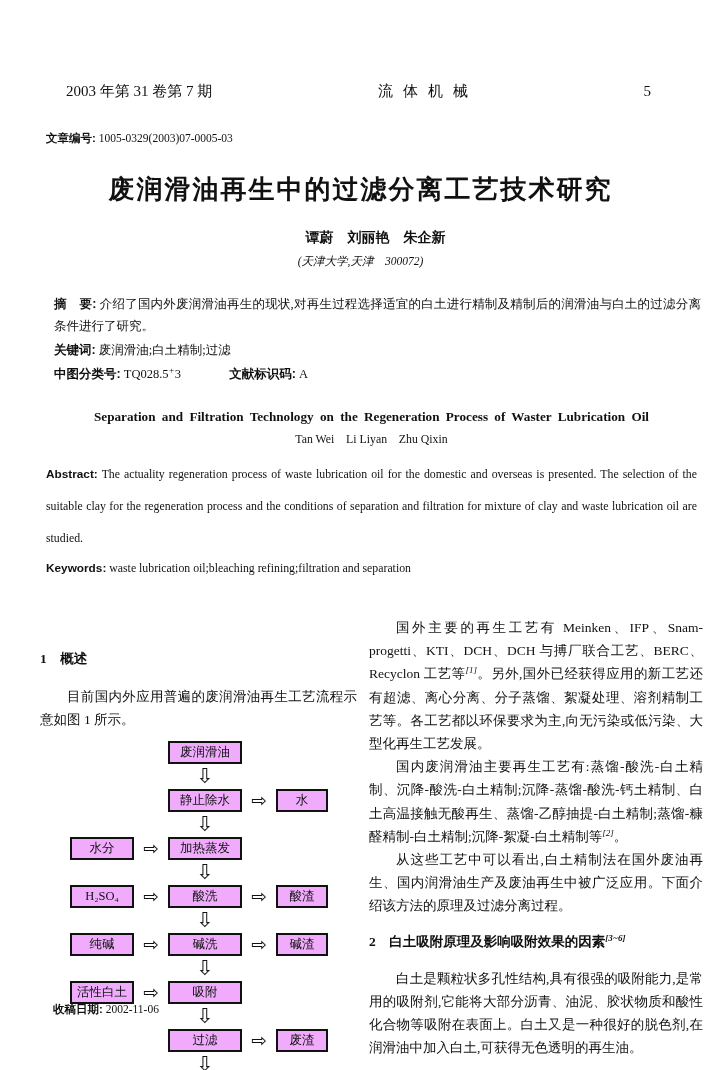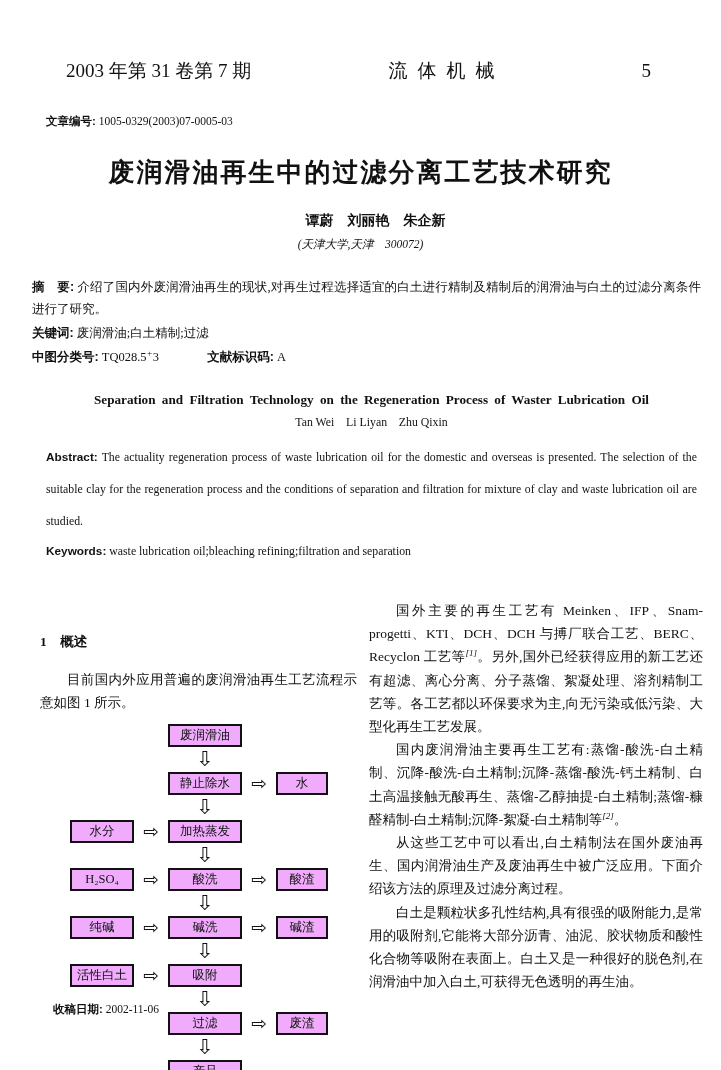--- a/index.html
+++ b/index.html
@@ -10,39 +10,40 @@
     margin:0 auto;
     background:#ffffff;
     color:#111;
     font-family:"Liberation Serif","DejaVu Serif",serif;
     overflow:hidden;
   }
   
   .header {
     display:flex; justify-content:space-between; align-items:baseline;
     padding:58px 70px 0 66px;
-    font-size:19px;
+    font-size:15px;
+    margin-top:24px;
   }
   .header .journal { letter-spacing:10px; }
   .article-no {
     padding:30px 0 0 46px;
     font-size:11.5px;
   }
   .article-no b { font-family:Liberation Sans, sans-serif; font-size:11.5px; }
   
   .title {
     margin-top:26px;
     text-align:center;
     font-size:26px; font-weight:700;
     letter-spacing:2px;
   }
   .authors { margin-top:22px; text-align:center; font-size:14px; font-weight:700;margin-left:30px; }
   .affiliation { margin-top:7px; text-align:center; font-size:11.5px; font-style:italic; }
   
-  .abstract-block { margin:24px 20px 0 32px; font-size:12.5px; line-height:22px; }
+  .abstract-block { margin:24px 20px 0 54px; font-size:12.5px; line-height:22px; }
   .abstract-block b { font-family:"Liberation Sans","DejaVu Sans",sans-serif; }
   .abs-line { text-align:justify; }
   .kw-line { margin-top:2px; }
   .clc-line { margin-top:2px; }
   .clc-gap { display:inline-block; width:42px; }
   sup.ref { font-size:9px; font-style:italic; vertical-align:super; line-height:0; }
   
   .en-block { margin:24px 24px 0 46px; font-size:11.8px; }
   .en-title { text-align:center; font-weight:700; font-size:13.2px; word-spacing:3px; }
   .en-authors { margin-top:7px; text-align:center; font-size:11.8px; }
@@ -210,20 +211,21 @@
           <div class="fc-box c3">产品</div>
         </div>
       </div>
       <div class="fig-caption">图 1　废润滑油再生的工艺流程</div>
     </div>
 
     <div class="col-right">
       <p class="body-p"><span>国外主要的再生工艺有 Meinken、IFP、Snam-progetti、KTI、DCH、DCH 与搏厂联合工艺、BERC、Recyclon 工艺等</span><sup class="ref">[1]</sup><span>。另外,国外已经获得应用的新工艺还有超滤、离心分离、分子蒸馏、絮凝处理、溶剂精制工艺等。各工艺都以环保要求为主,向无污染或低污染、大型化再生工艺发展。</span></p>
       <p class="body-p"><span>国内废润滑油主要再生工艺有:蒸馏-酸洗-白土精制、沉降-酸洗-白土精制;沉降-蒸馏-酸洗-钙土精制、白土高温接触无酸再生、蒸馏-乙醇抽提-白土精制;蒸馏-糠醛精制-白土精制;沉降-絮凝-白土精制等</span><sup class="ref">[2]</sup><span>。</span></p>
       <p class="body-p">从这些工艺中可以看出,白土精制法在国外废油再生、国内润滑油生产及废油再生中被广泛应用。下面介绍该方法的原理及过滤分离过程。</p>
+      <div class="sec2-heading"><span>2　白土吸附原理及影响吸附效果的因素</span><sup class="ref">[3~6]</sup></div>
       <p class="body-p">白土是颗粒状多孔性结构,具有很强的吸附能力,是常用的吸附剂,它能将大部分沥青、油泥、胶状物质和酸性化合物等吸附在表面上。白土又是一种很好的脱色剂,在润滑油中加入白土,可获得无色透明的再生油。</p>
     </div>
   </div>
 
   <div class="footer">
     <b>收稿日期:</b>
     <span>2002-11-06</span>
   </div>
 
 </div>

